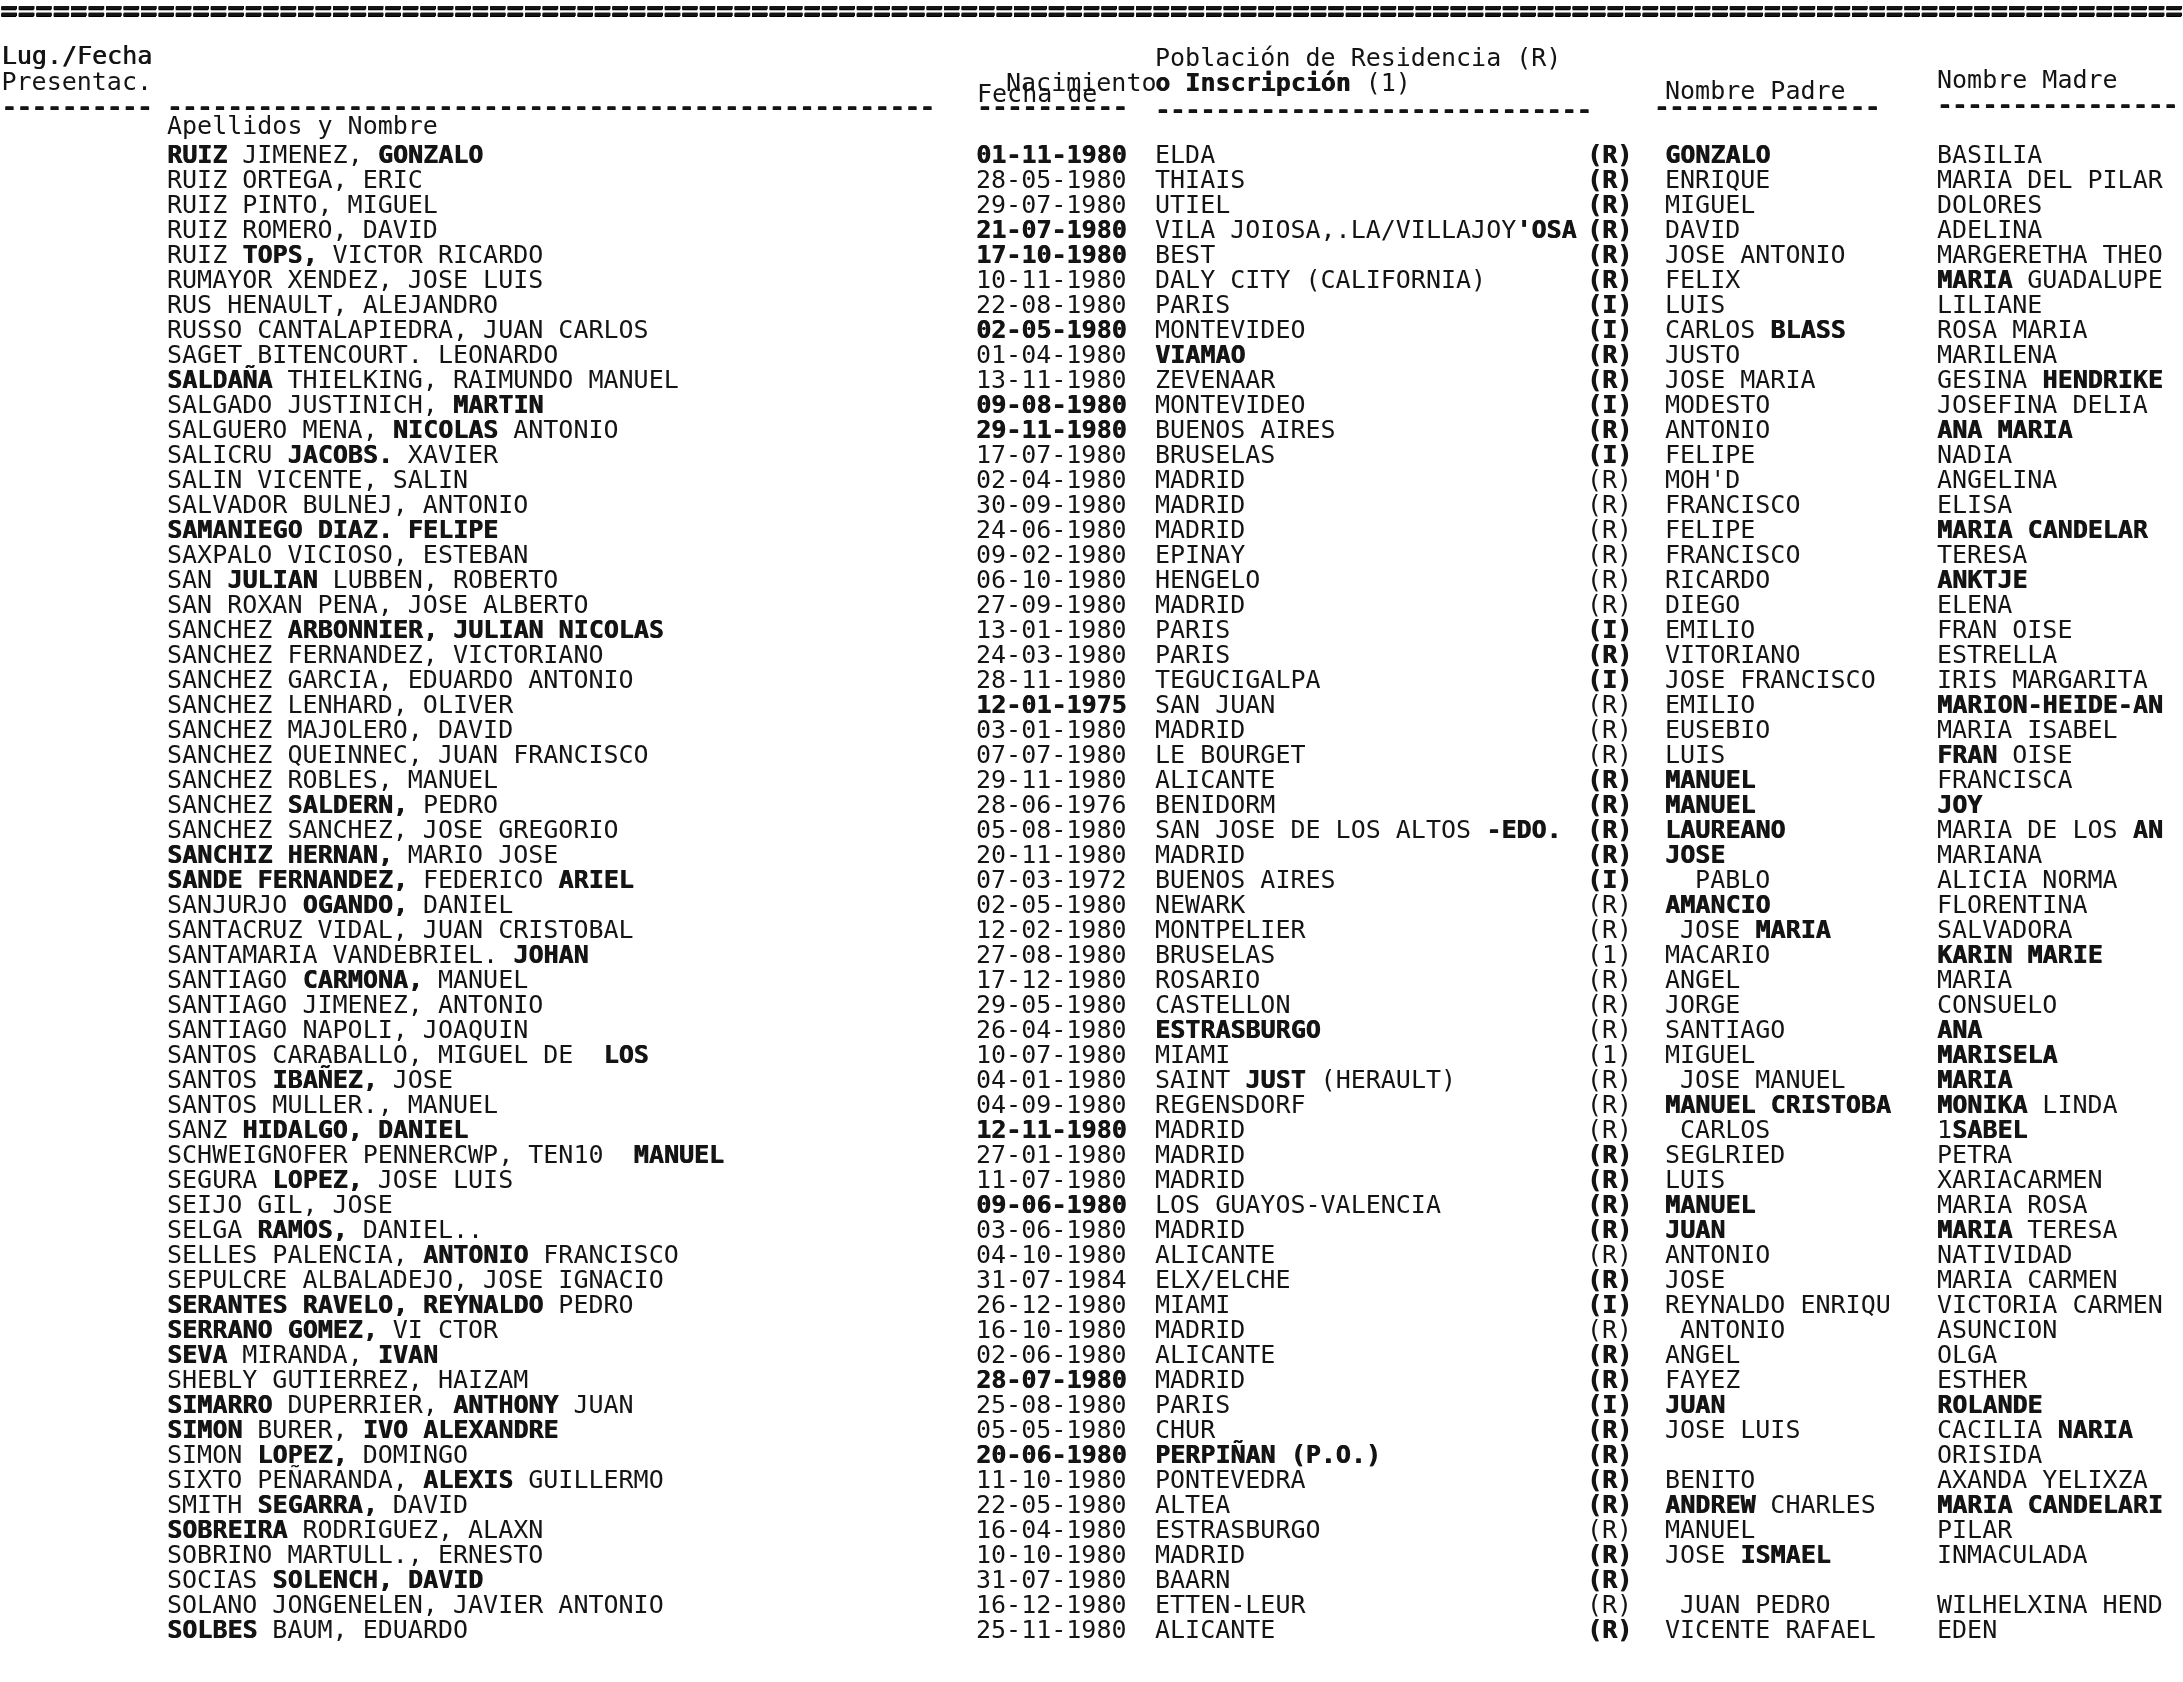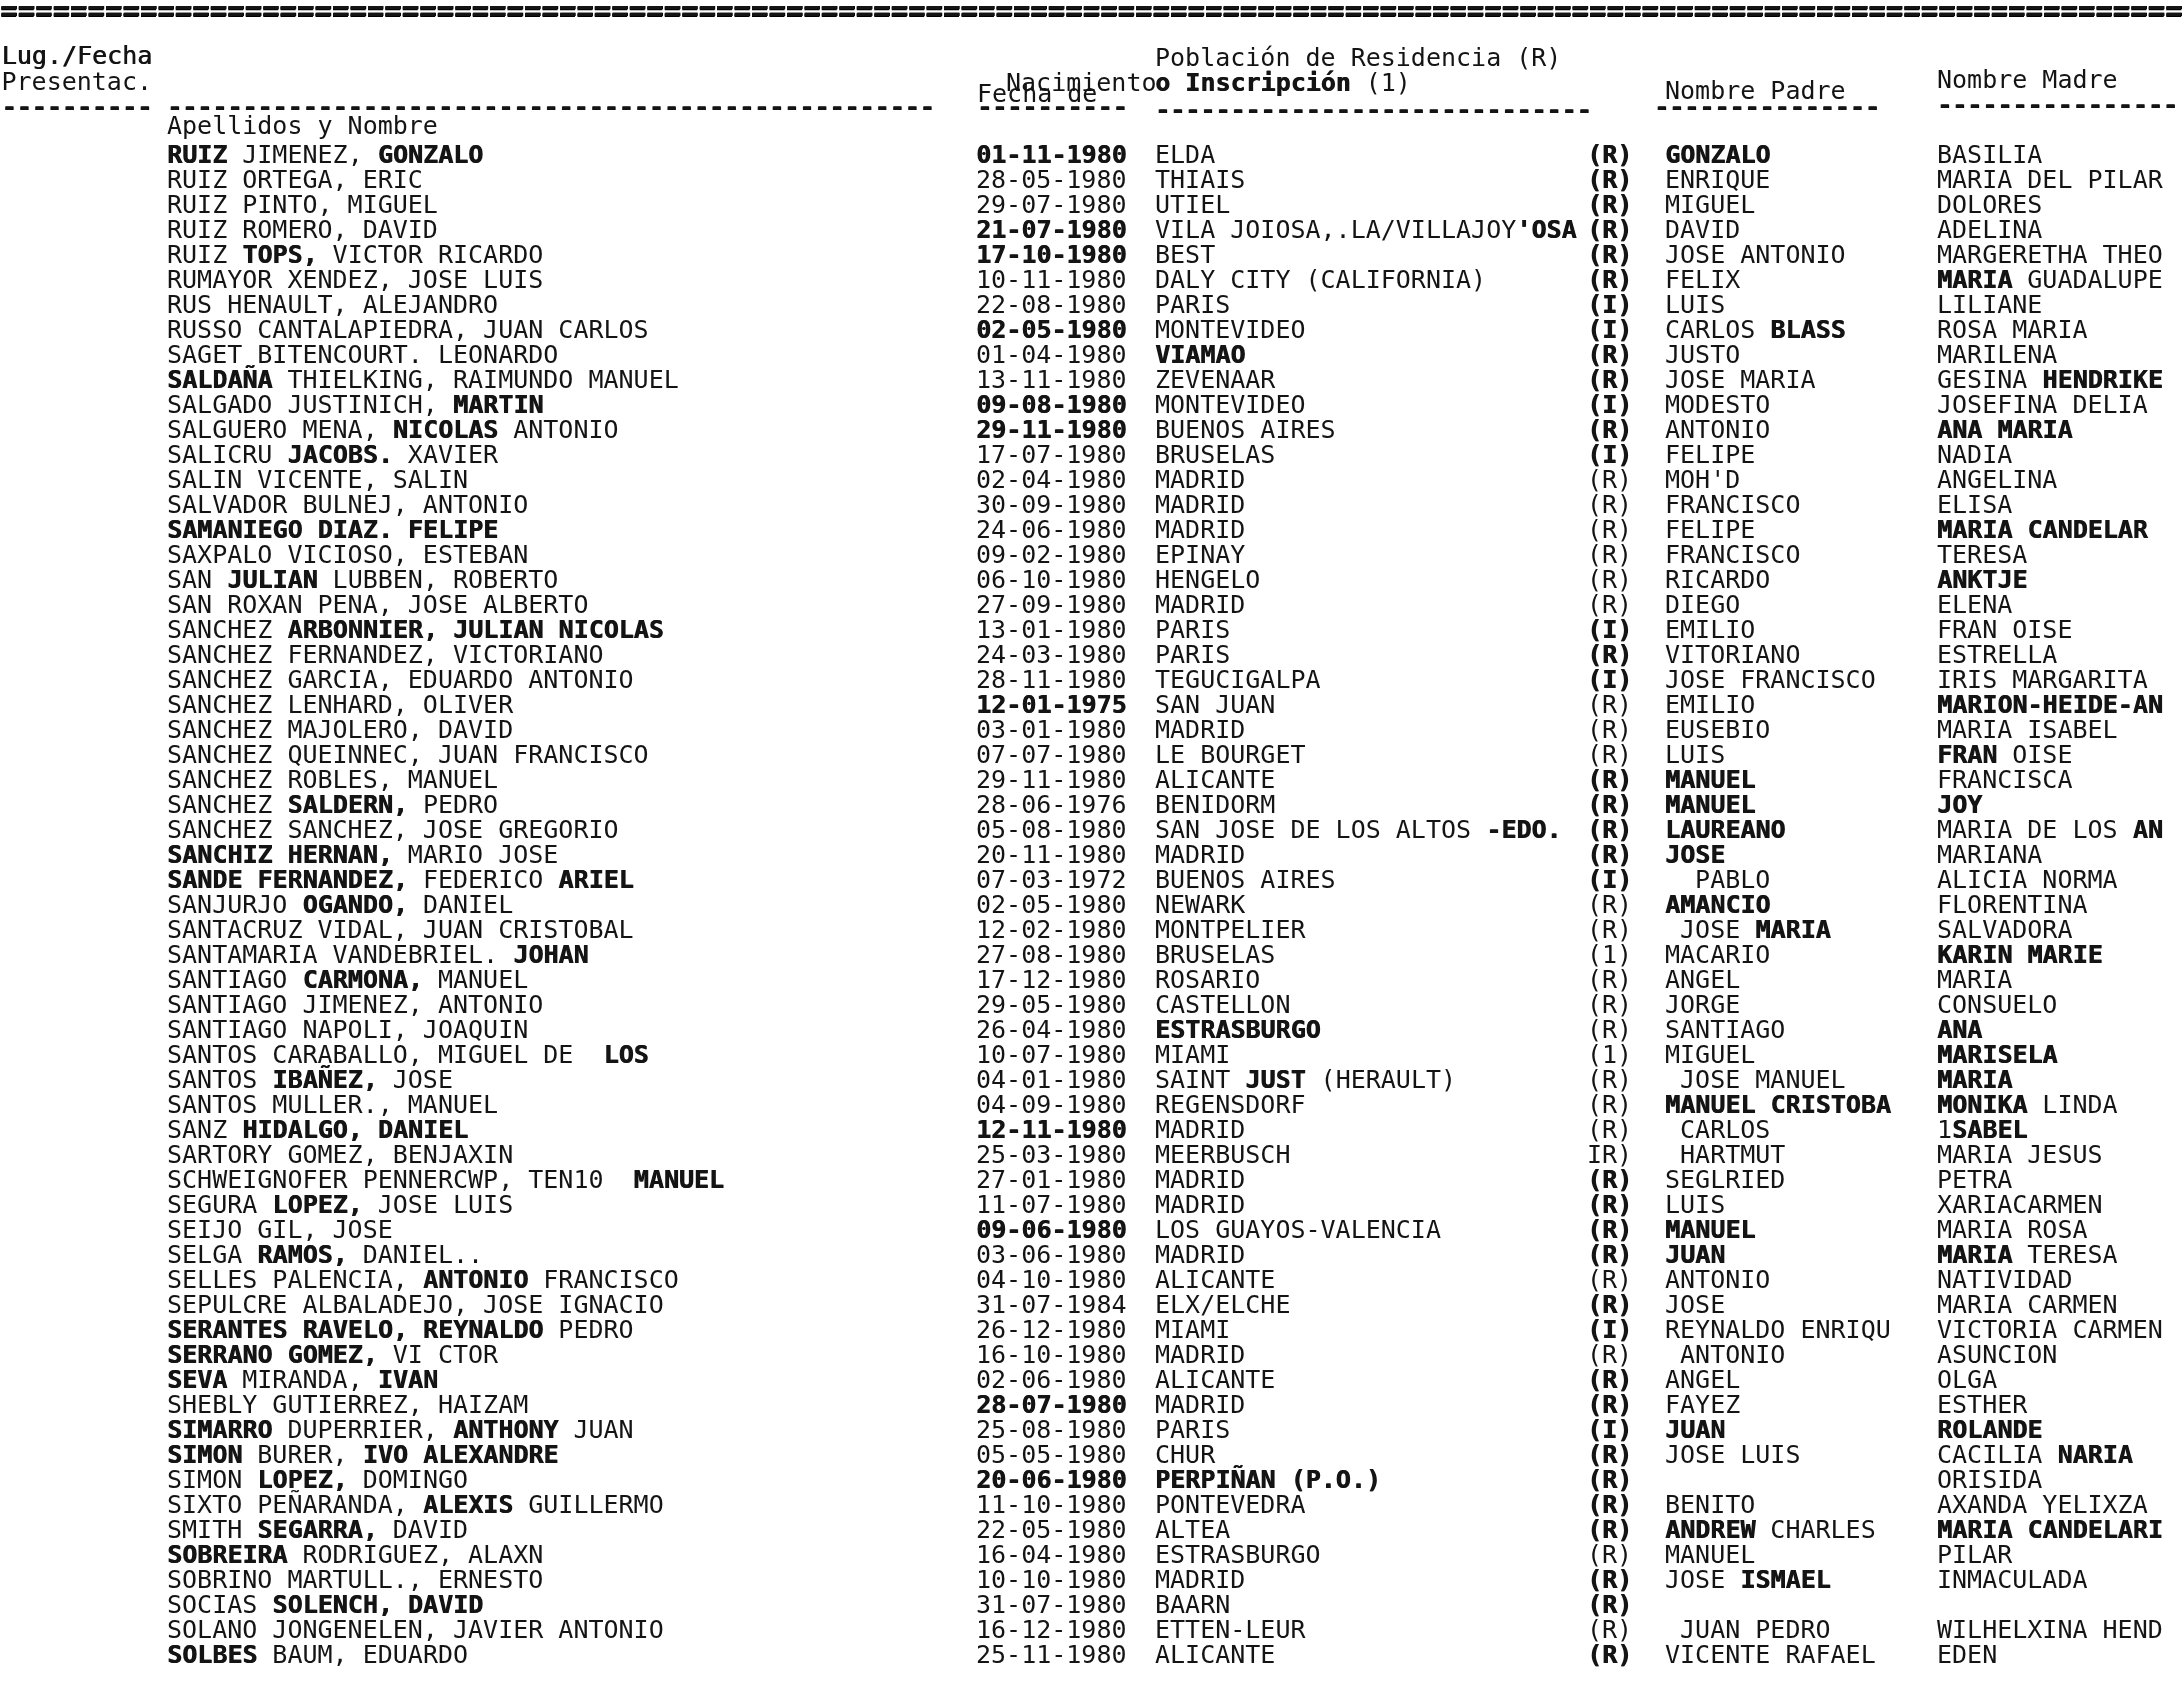--- a/index.html
+++ b/index.html
@@ -411,28 +411,20 @@
 
   <div class="row">
     <span class="abs c-name">SANZ <b>HIDALGO, DANIEL</b></span>
     <span class="abs c-date"><b>12-11-1980</b></span>
     <span class="abs c-place">MADRID</span>
     <span class="abs c-reg">(R)</span>
     <span class="abs c-father"> CARLOS</span>
     <span class="abs c-mother">1<b>SABEL</b></span>
   </div>
 
-  <div class="row">
-    <span class="abs c-name">SARTORY GOMEZ, BENJAXIN</span>
-    <span class="abs c-date">25-03-1980</span>
-    <span class="abs c-place">MEERBUSCH</span>
-    <span class="abs c-reg">IR)</span>
-    <span class="abs c-father"> HARTMUT</span>
-    <span class="abs c-mother">MARIA JESUS</span>
-  </div>
 
   <div class="row">
     <span class="abs c-name">SCHWEIGNOFER PENNERCWP, TEN10  <b>MANUEL</b></span>
     <span class="abs c-date">27-01-1980</span>
     <span class="abs c-place">MADRID</span>
     <span class="abs c-reg"><b>(R)</b></span>
     <span class="abs c-father">SEGLRIED</span>
     <span class="abs c-mother">PETRA</span>
   </div>
 

